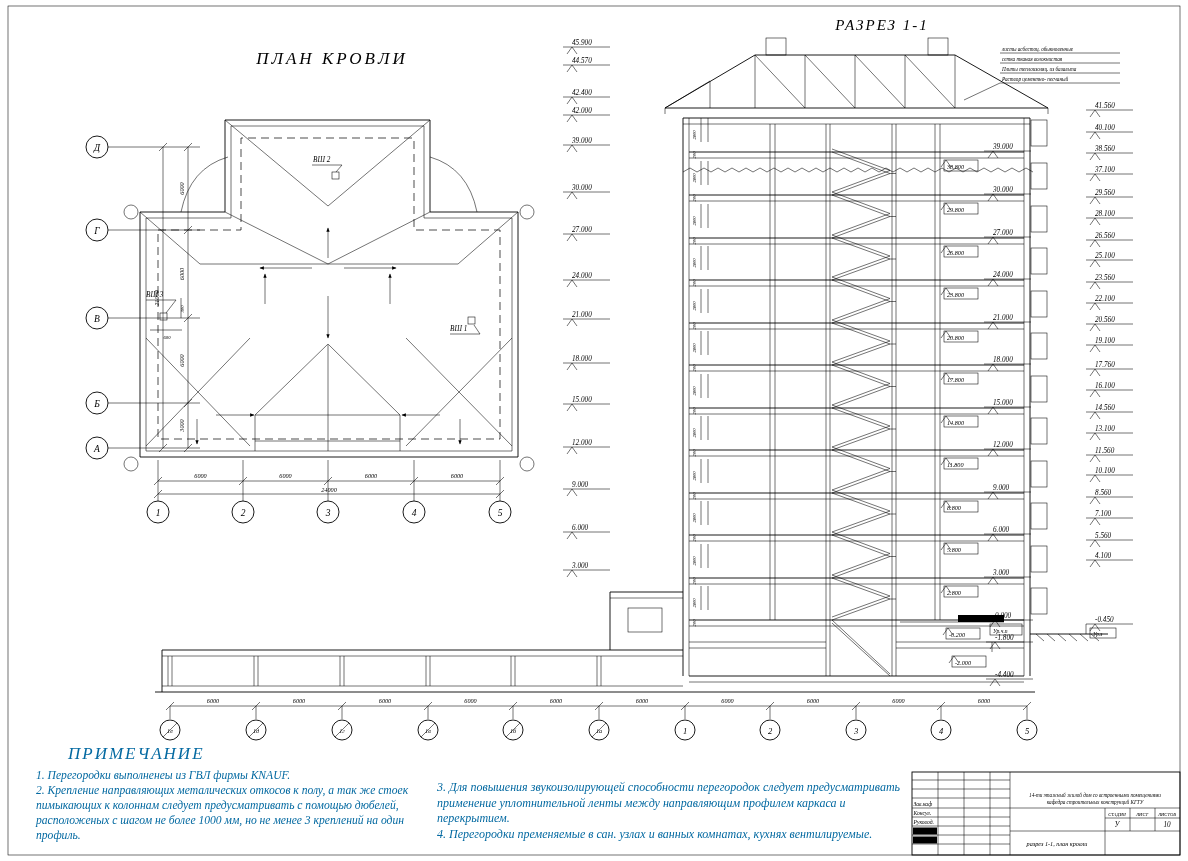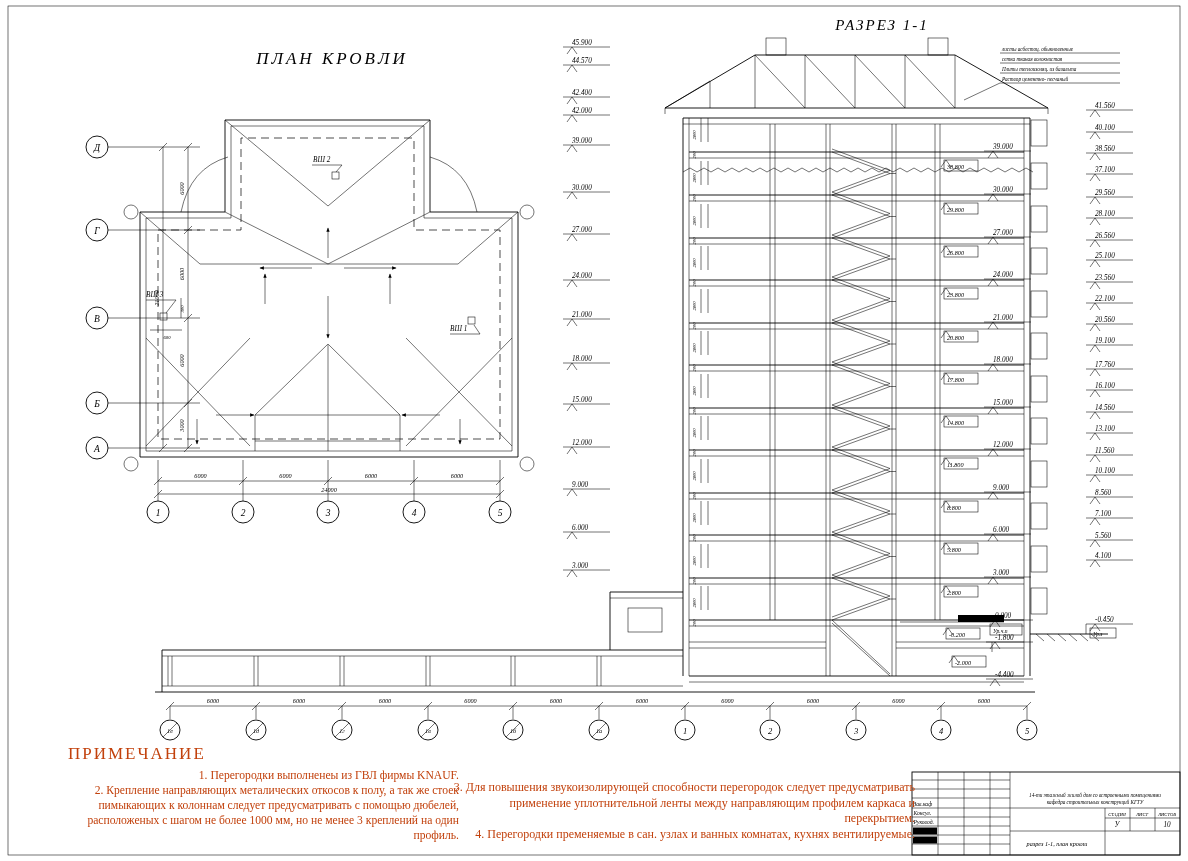--- a/index.html
+++ b/index.html
@@ -7,23 +7,23 @@
          font-family:"Liberation Serif","DejaVu Serif",serif;}
   svg{position:absolute;left:0;top:0;}
   .m{stroke:#000;fill:none;stroke-width:.9px;}
   .t{stroke:#000;fill:none;stroke-width:.55px;}
   .d{stroke:#000;fill:none;stroke-width:.7px;stroke-dasharray:8 5;}
   text{fill:#000;font-family:"Liberation Serif","DejaVu Serif",serif;font-style:italic;}
   .f45{font-size:4.6px}.f5{font-size:5.2px}.f55{font-size:5.6px}.f6{font-size:6.2px}
   .f7{font-size:7.2px}.f8{font-size:8.5px}.f9{font-size:9.5px}
   .ttl{font-size:17px;letter-spacing:3px}
   .ttl2{font-size:15px;letter-spacing:2px}
-  .notes{position:absolute;white-space:pre-line;color:#c2410c;text-align:right;}
+  .notes{position:absolute;font-style:italic;white-space:pre-line;color:#0369a1;}
   #nh{left:68px;top:744px;font-size:17px;letter-spacing:2px;}
-  #nl{left:36px;top:768px;width:402px;font-size:11.6px;line-height:1.3;margin-left:21px;}
+  #nl{left:36px;top:768px;width:402px;font-size:11.6px;line-height:1.3;}
   #nr{left:437px;top:780px;width:478px;font-size:12px;line-height:1.3;}
 </style>
 </head>
 <body>
 
 <div class="sheet">
 
 <svg width="1188" height="861" viewBox="0 0 1188 861">
   <defs>
     <marker id="ah" markerWidth="9" markerHeight="8" refX="7" refY="3" orient="auto">

